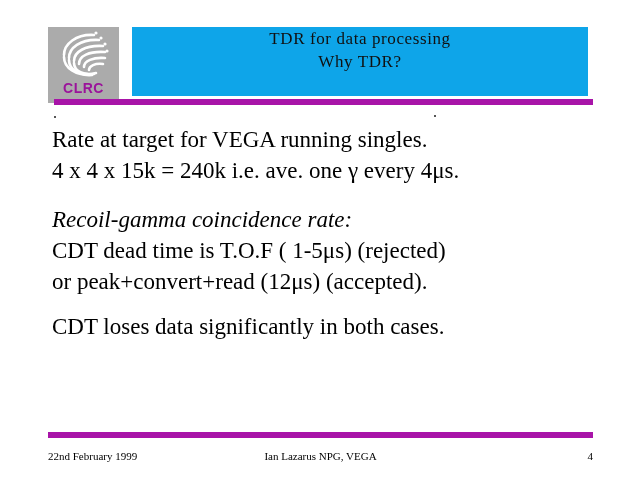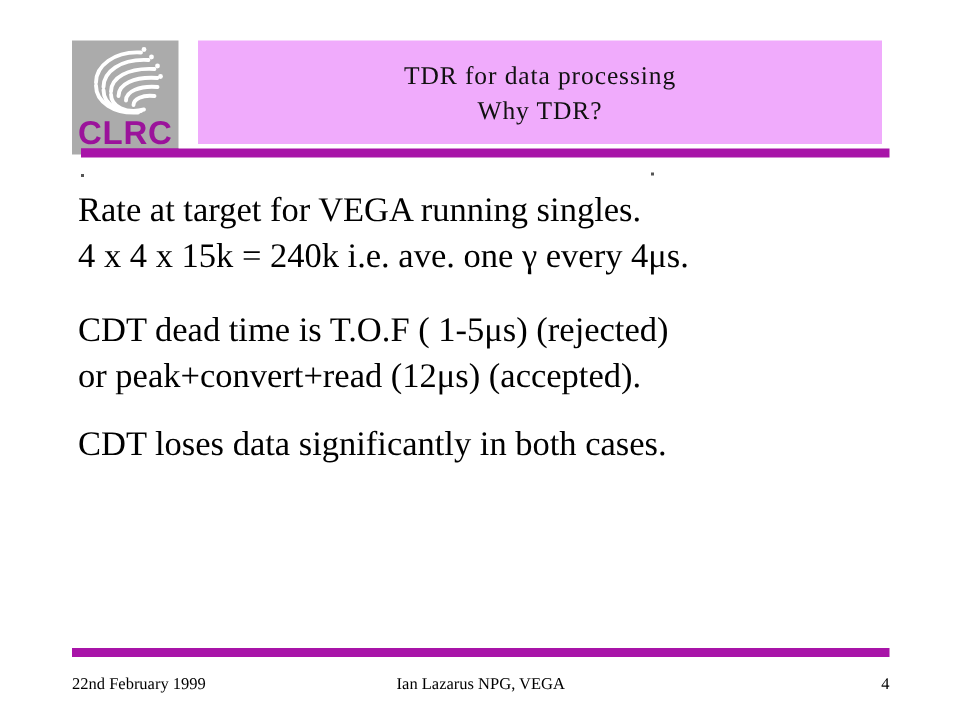--- a/index.html
+++ b/index.html
@@ -41,46 +41,45 @@
     height: 52px;
   }
   #logo-wordmark {
     position: absolute;
     left: 0;
     top: 53px;
     width: 71px;
     text-align: center;
     font-family: "Liberation Sans", "DejaVu Sans", sans-serif;
     font-weight: bold;
-    font-size: 22px;
+    font-size: 14px;
     letter-spacing: 0.5px;
     color: #9b139b;
     line-height: 17px;
   }
   #logo-underline {
     position: absolute;
     left: 6px;
     top: 72px;
     width: 65px;
     height: 4px;
     background: #a814a8;
   }
 
   
   #title-banner {
     position: absolute;
     left: 132px;
     top: 27px;
     width: 456px;
     height: 69px;
-    background: #f0abfc;
+    background: #0ea5e9;
     display: flex;
     flex-direction: column;
     align-items: center;
-    justify-content: center;
   }
   .title-line {
     font-size: 17px;
     line-height: 23px;
     letter-spacing: 0.6px;
     color: #111111;
     white-space: nowrap;
   }
 
   
@@ -195,20 +194,21 @@
 
   <div id="header-rule"></div>
 
   <div class="tiny-dot" style="left:54px; top:116px;"></div>
   <div class="tiny-dot" style="left:434px; top:115px;"></div>
 
   <div id="body-text">
     <div class="body-line">Rate at target for VEGA running singles.</div>
     <div class="body-line">4 x 4 x 15k = 240k i.e. ave. one γ every 4μs.</div>
     <div class="spacer-line"></div>
+    <div class="body-line italic">Recoil-gamma coincidence rate:</div>
     <div class="body-line">CDT dead time is T.O.F ( 1-5μs) (rejected)</div>
     <div class="body-line">or peak+convert+read (12μs) (accepted).</div>
     <div class="spacer-line-sm"></div>
     <div class="body-line bold">CDT loses data significantly in both cases.</div>
   </div>
 
   <div id="footer-rule"></div>
 
   <div id="footer">
     <span id="footer-author">Ian Lazarus NPG, VEGA</span>

